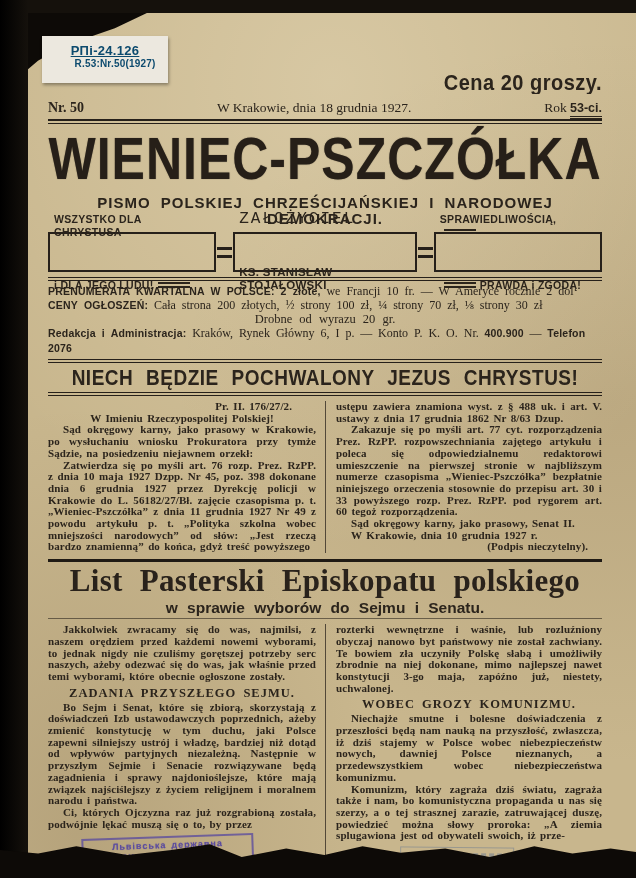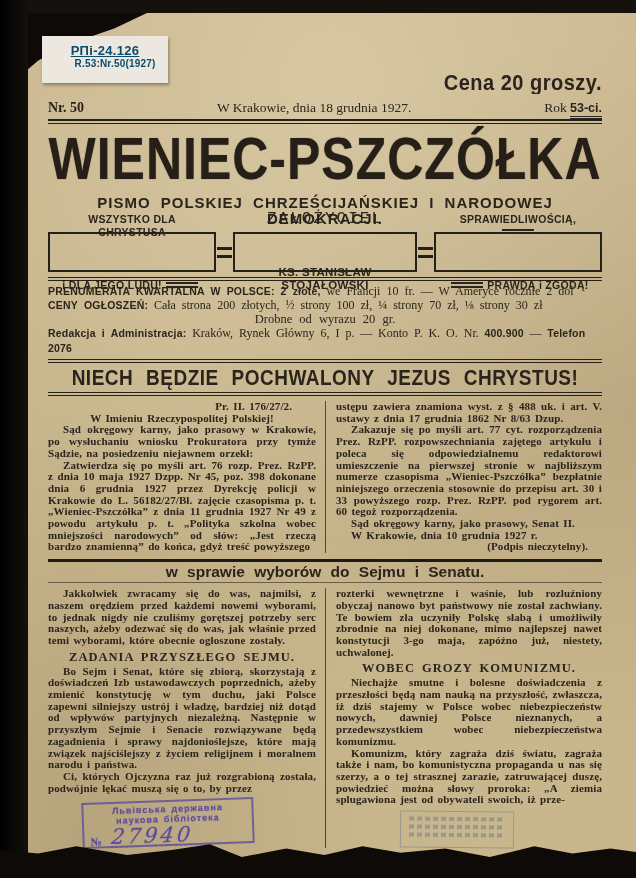--- a/index.html
+++ b/index.html
@@ -41,21 +41,21 @@
   .rule-d{height:2px;border-top:1.5px solid #26201a;border-bottom:1.5px solid #26201a;}
   .rule-thin{border-top:1px solid rgba(43,36,28,.6);}
   .rule-heavy{border-top:3.5px solid #1f1a14;}
   .masthead{margin-top:8px;text-align:center;font-weight:bold;font-size:50px;line-height:56px;
       letter-spacing:1px;transform:scaleY(1.18);transform-origin:center 60%;
       color:#261f18;text-shadow:0 0 1px rgba(38,31,24,.5);}
   .subtitle{margin-top:7px;text-align:center;font-weight:bold;font-size:15px;line-height:16px;
       letter-spacing:1px;word-spacing:5px;}
   .boxes{margin-top:5px;display:flex;align-items:stretch;height:40px;}
   .mbox{border:2px solid #26201a;box-sizing:border-box;display:flex;flex-direction:column;
-      justify-content:center;text-align:center;font-weight:bold;font-size:10.5px;line-height:13px;
+      justify-content:center;font-weight:bold;font-size:10.5px;line-height:13px;
       letter-spacing:.3px;padding:2px 4px;gap:40px;}
   .mbox .founder-lbl{font-family:Liberation Mono, monospace;font-weight:normal;font-size:16px;letter-spacing:2px;}
   .mbox .founder-name{font-size:11.5px;}
   .b1{flex:1.02;} .b2{flex:1.12;} .b3{flex:1.02;}
   .conn{width:15px;align-self:center;height:11px;box-sizing:border-box;
       border-top:3px solid #26201a;border-bottom:3px solid #26201a;margin:0 1px;}
   .deco{display:inline-block;width:32px;height:8px;margin:0 4px;vertical-align:middle;
       background:repeating-linear-gradient(to bottom,#2b241c 0 1.6px,transparent 1.6px 3.9px);}
   
   .imprint{margin-top:3px;font-size:11px;}
@@ -181,20 +181,21 @@
         <p>ustępu zawiera znamiona wyst. z § 488 uk. i art. V. ustawy z dnia 17 grudnia 1862 Nr 8/63 Dzup.</p>
         <p class="ind">Zakazuje się po myśli art. 77 cyt. rozporządzenia Prez. RzPP. rozpowszechniania zajętego artykułu i poleca się odpowiedzialnemu redaktorowi umieszczenie na pierwszej stronie w najbliższym numerze czasopisma „Wieniec-Pszczółka” bezpłatnie niniejszego orzeczenia stosownie do przepisu art. 30 i 33 powyższego rozp. Prez. RzPP. pod rygorem art. 60 tegoż rozporządzenia.</p>
         <p class="ind">Sąd okręgowy karny, jako prasowy, Senat II.</p>
         <p class="ind">W Krakowie, dnia 10 grudnia 1927 r.</p>
         <p class="sig">(Podpis nieczytelny).</p>
       </div>
     </div>
 
     <div class="rule-heavy" style="margin-top:6px;"></div>
 
+    <div class="pl-title">List Pasterski Episkopatu polskiego</div>
     <div class="pl-sub sans">w sprawie wyborów do Sejmu i Senatu.</div>
     <div class="rule-thin" style="margin-top:2px;"></div>
 
     <div class="twocol body-t">
       <div class="colL">
         <p class="ind"><span>Jakkolwiek zwracamy się do was, najmilsi, z naszem orędziem przed każdemi nowemi wyborami, to jednak nigdy nie czuliśmy gorętszej potrzeby serc naszych, ażeby odezwać się do was, jak </span><b>właśnie przed temi wyborami,</b><span> które obecnie ogłoszone zostały.</span></p>
         <div class="colhead">ZADANIA PRZYSZŁEGO SEJMU.</div>
         <p class="ind"><span>Bo Sejm i Senat, które się zbiorą, skorzystają z doświadczeń Izb ustawodawczych poprzednich, ażeby zmienić konstytucję w tym duchu, jaki Polsce zapewni silniejszy ustrój i władzę, bardziej niż dotąd od wpływów partyjnych niezależną. Następnie </span><b>w przyszłym Sejmie i Senacie rozwiązywane będą zagadnienia i sprawy najdonioślejsze, które mają związek najściślejszy z życiem religijnem i moralnem narodu i państwa.</b></p>
         <p class="ind"><span>Ci, których </span><b>Ojczyzna raz już rozgrabioną została,</b><span> podwójnie lękać muszą się o to, by przez</span></p>
         <div class="lib-stamp">

